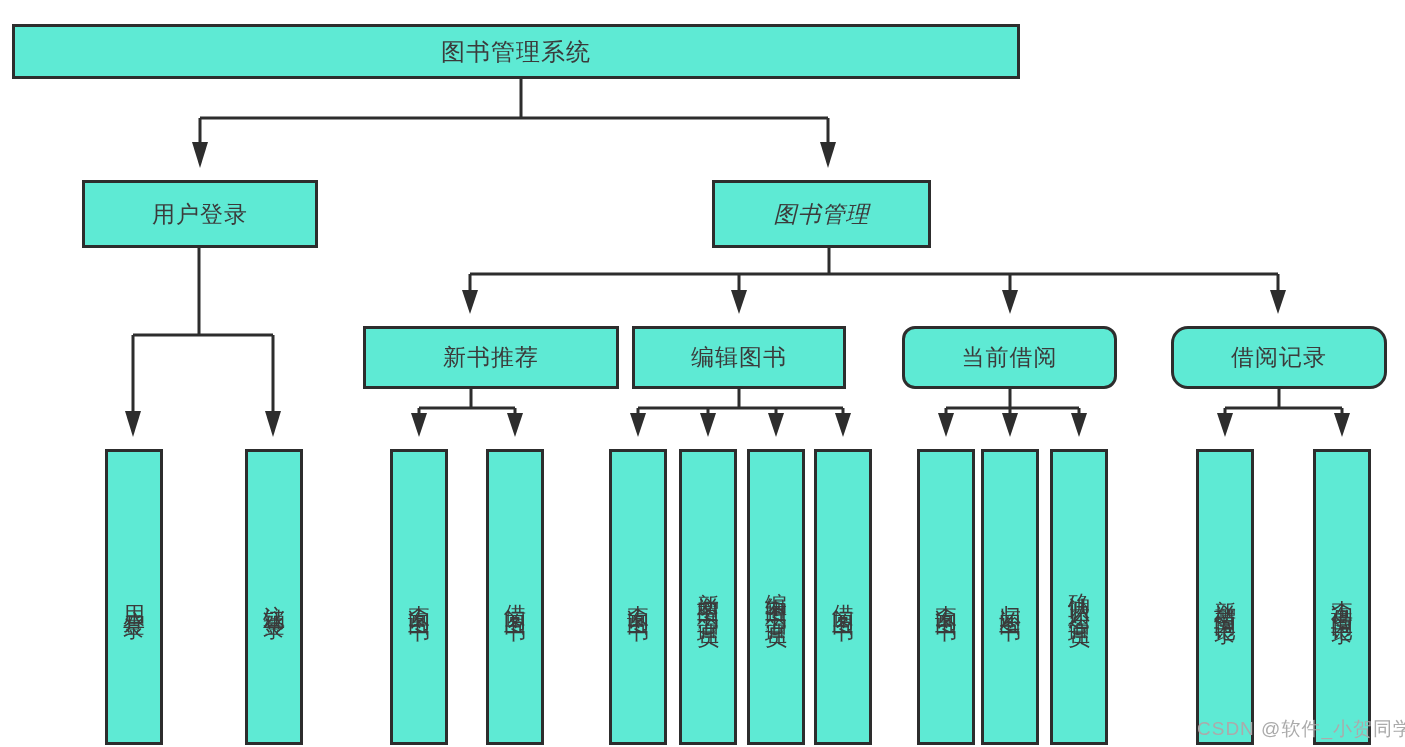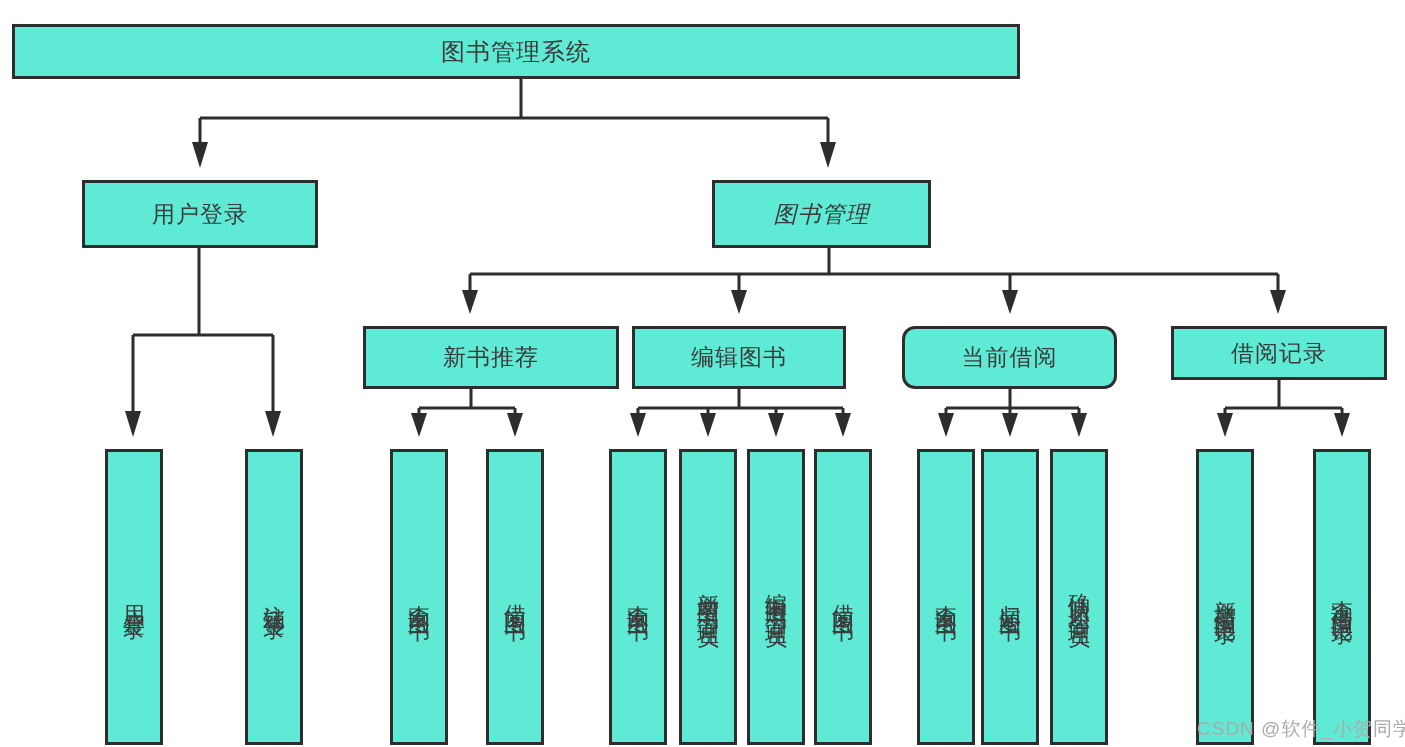--- a/index.html
+++ b/index.html
@@ -20,21 +20,21 @@
   .v{
     writing-mode:vertical-rl;text-orientation:mixed;
     font-size:22px;line-height:1.1;letter-spacing:5px;
   }
   #b-root{left:12px;top:12px;width:1008px;height:55px;font-size:24px;}
   #b-login{left:82px;top:168px;width:236px;height:68px;}
   #b-mgmt{left:712px;top:168px;width:219px;height:68px;font-style:italic;}
   #b-nb{left:363px;top:314px;width:256px;height:63px;}
   #b-bw{left:632px;top:314px;width:214px;height:63px;}
   #b-cur{left:902px;top:314px;width:215px;height:63px;border-radius:13px;}
-  #b-rec{left:1171px;top:314px;width:216px;height:54px;}
+  #b-rec{left:1171px;top:314px;width:216px;height:63px;border-radius:17px;}
   .leaf{top:437px;width:58px;height:296px;}
   #lf-1{left:105px;}  #lf-2{left:245px;}
   #lf-3{left:390px;}  #lf-4{left:486px;}
   #lf-5{left:609px;}  #lf-6{left:679px;}
   #lf-7{left:747px;}  #lf-8{left:814px;}
   #lf-9{left:917px;}  #lf-10{left:981px;} #lf-11{left:1050px;}
   #lf-12{left:1196px;} #lf-13{left:1313px;}
   .watermark{
     position:absolute;left:1183px;top:716px;
     font-size:19px;color:#ababab;letter-spacing:1px;white-space:nowrap;margin-left:14px;

